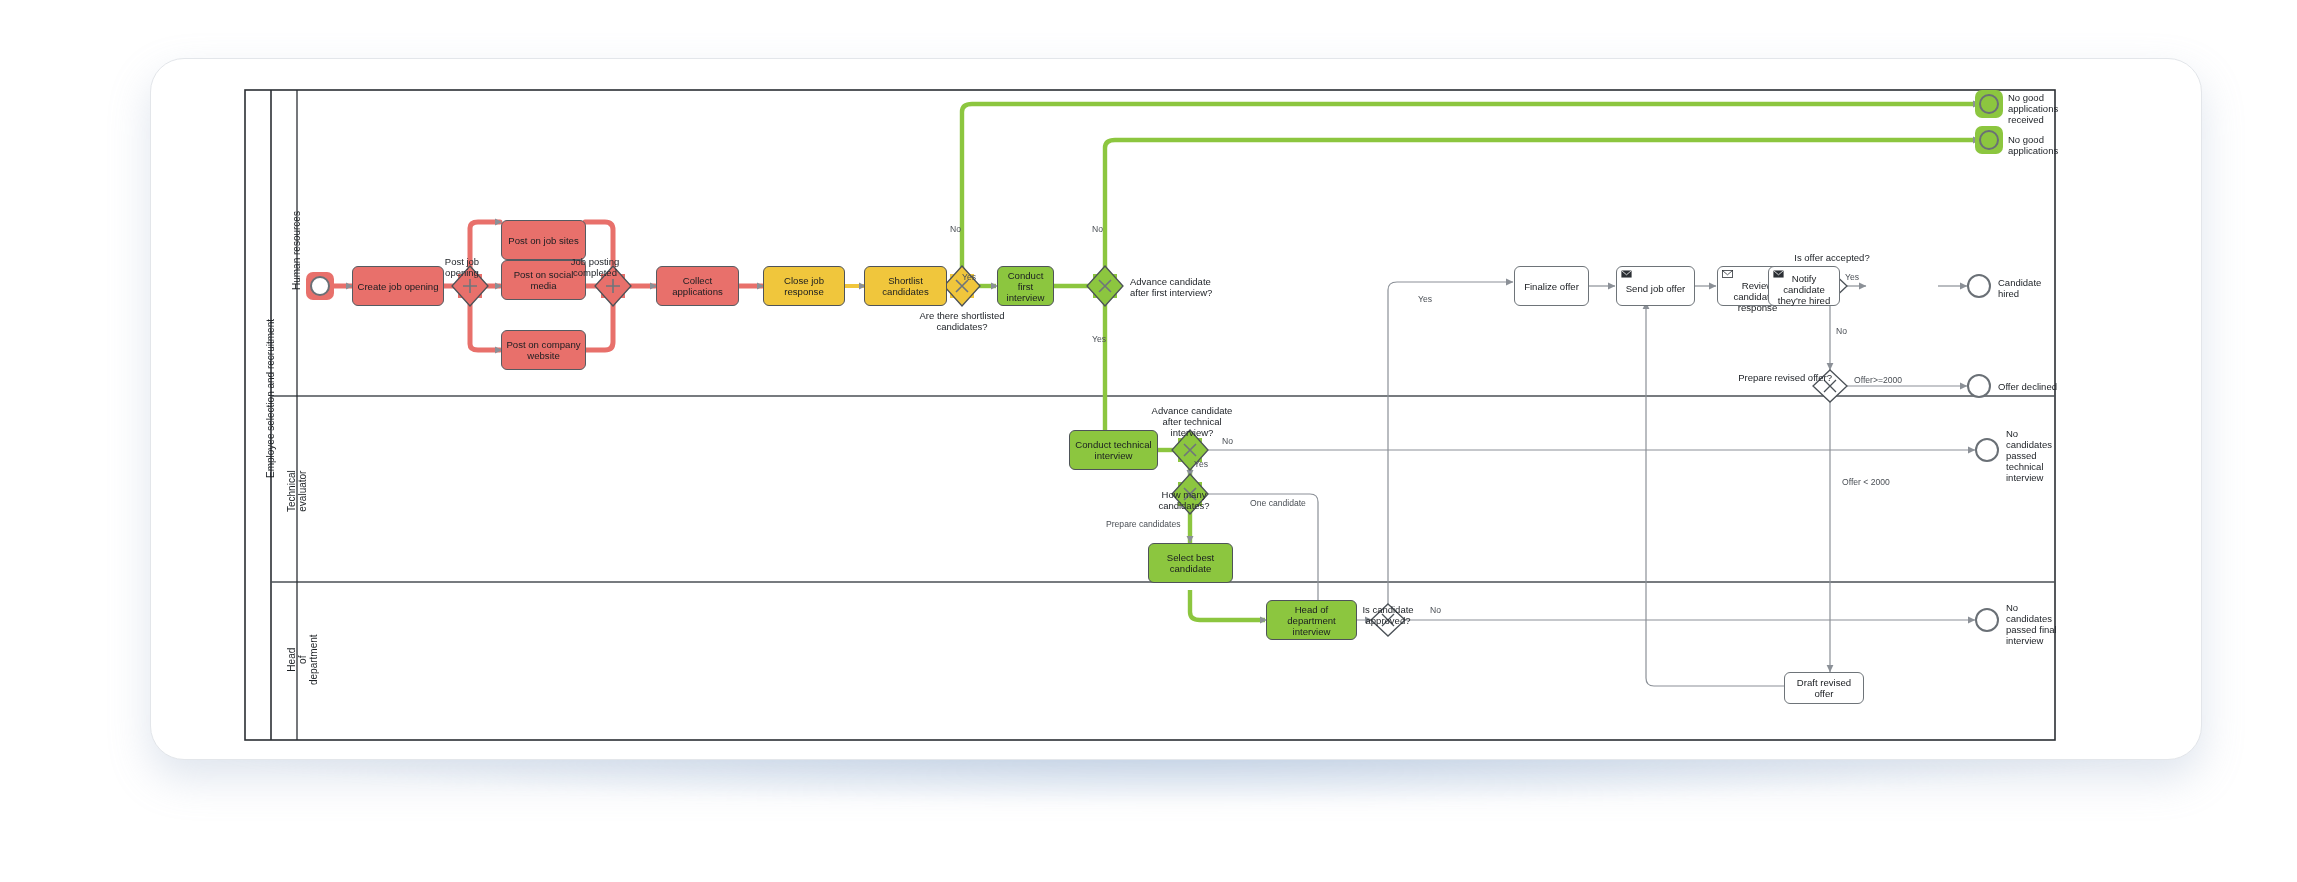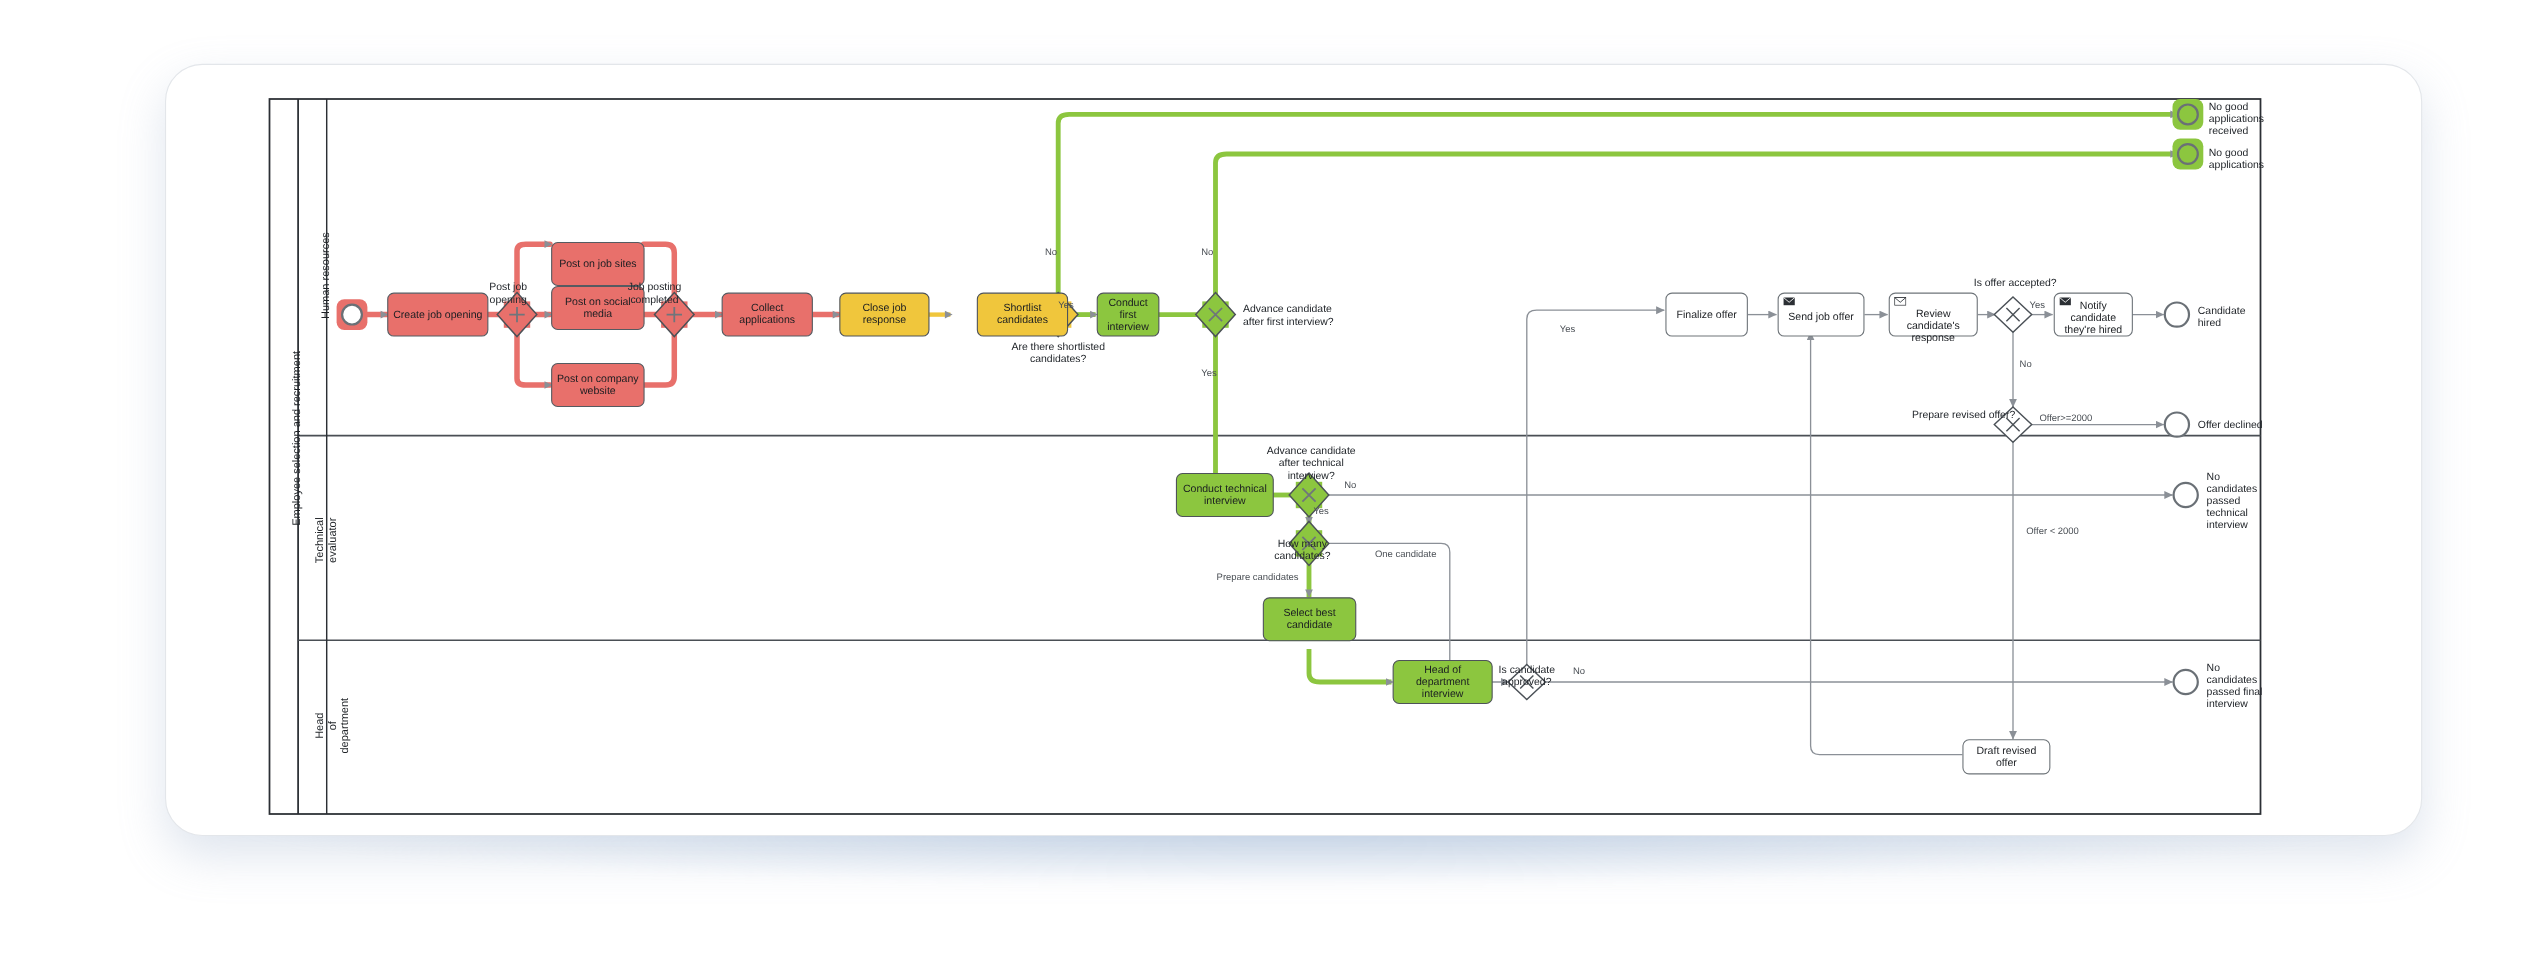--- a/index.html
+++ b/index.html
@@ -247,21 +247,21 @@
 passed final
 interview</div>
 
   <div class="task red" style="left:352px;top:266px;width:92px;height:40px;">Create job opening</div>
   <div class="task red" style="left:501px;top:202px;width:85px;height:40px;margin-top:18px;">Post on job sites</div>
   <div class="task red" style="left:501px;top:260px;width:85px;height:40px;">Post on social media</div>
   <div class="task red" style="left:501px;top:330px;width:85px;height:40px;">Post on company
 website</div>
   <div class="task red" style="left:656px;top:266px;width:83px;height:40px;">Collect applications</div>
   <div class="task yellow" style="left:763px;top:266px;width:82px;height:40px;">Close job response</div>
-  <div class="task yellow" style="left:864px;top:266px;width:83px;height:40px;margin-left:24px;">Shortlist candidates</div>
+  <div class="task yellow" style="left:864px;top:266px;width:83px;height:40px;">Shortlist candidates</div>
   <div class="task green" style="left:997px;top:266px;width:57px;height:40px;">Conduct first
 interview</div>
   <div class="task green" style="left:1069px;top:430px;width:89px;height:40px;">Conduct technical
 interview</div>
   <div class="task green" style="left:1148px;top:543px;width:85px;height:40px;">Select best candidate</div>
   <div class="task green" style="left:1266px;top:600px;width:91px;height:40px;">Head of department
 interview</div>
   <div class="task plain" style="left:1514px;top:266px;width:75px;height:40px;">Finalize offer</div>
 
   <div class="task plain" style="left:1616px;top:266px;width:79px;height:40px;">
@@ -274,21 +274,21 @@
 
   <div class="task plain" style="left:1717px;top:266px;width:81px;height:40px;">
     <svg class="env" viewBox="0 0 14 10">
         <rect x="0.5" y="0.5" width="13" height="9" fill="none" stroke="#2b2f34"></rect>
         <path d="M0.5,0.5 L7,6 L13.5,0.5" fill="none" stroke="#2b2f34" stroke-width="1"></path>
       </svg>
     <span style="margin-top:20px;">Review candidate's
 response</span>
   </div>
 
-  <div class="task plain" style="left:1867px;top:266px;width:72px;height:40px;">
+  <div class="task plain" style="left:1768px;top:266px;width:72px;height:40px;">
     <svg class="env" viewBox="0 0 14 10">
         <rect x="0.5" y="0.5" width="13" height="9" fill="#2b2f34"></rect>
         <path d="M0.5,0.5 L7,6 L13.5,0.5" fill="none" stroke="#ffffff" stroke-width="1"></path>
       </svg>
     <span style="margin-top:6px;">Notify candidate
 they're hired</span>
   </div>
 
   <div class="task plain" style="left:1784px;top:672px;width:80px;height:32px;">Draft revised offer</div>
 

